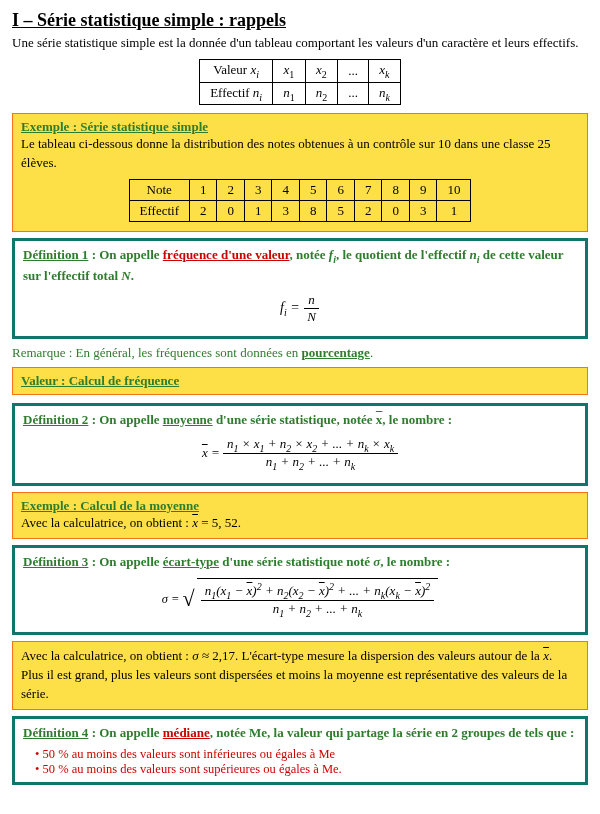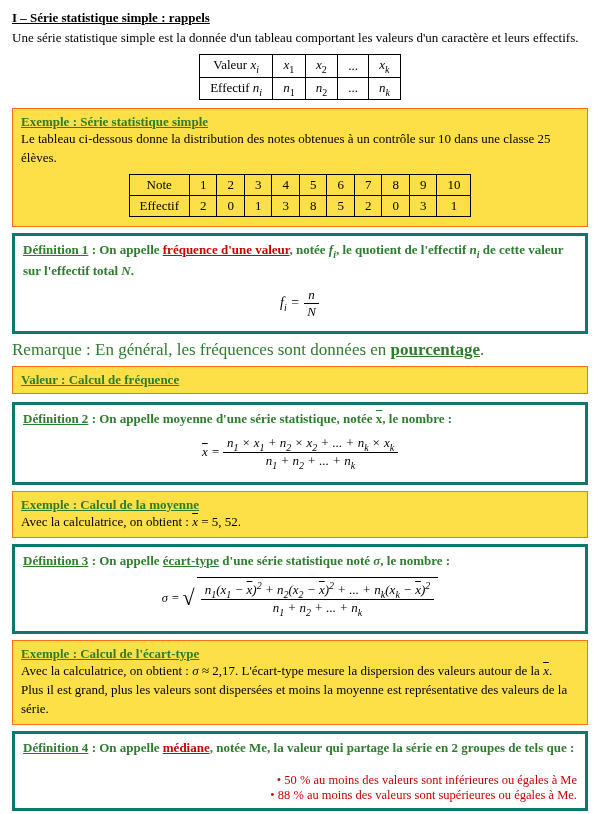--- a/index.html
+++ b/index.html
@@ -8,21 +8,21 @@
       font-size: 13px;
       background: #fff;
       color: #000;
       width: 600px;
       padding: 10px 12px;
     }
     .page-title {
       font-weight: bold;
       text-decoration: underline;
       margin-bottom: 4px;
-      font-size: 13px;
+      font-size: 18px;
     }
     .intro-text {
       margin-bottom: 8px;
       font-size: 13px;
     }
     table {
       border-collapse: collapse;
       margin: 4px auto;
       font-size: 13px;
     }
@@ -56,21 +56,21 @@
       font-weight: bold;
     }
     .example-title {
       color: #2e7d2e;
       text-decoration: underline;
       font-weight: bold;
     }
     .remark {
       color: #2e7d2e;
       margin: 4px 0 6px 0;
-      font-size: 17px;
+      font-size: 13px;
     }
     .formula {
       text-align: center;
       margin: 6px 0;
       font-style: italic;
       font-size: 14px;
     }
     .fraction {
       display: inline-flex;
       flex-direction: column;
@@ -100,22 +100,21 @@
       line-height: 1;
       margin-right: 2px;
     }
     .sqrt-content {
       border-top: 1px solid #000;
       padding: 2px 4px;
     }
     .bullet-list {
       list-style: none;
       padding-left: 12px;
-      margin-top: 16px;
-      text-align: right;
+      margin-top: 5px;
     }
     .bullet-list li::before {
       content: "• ";
     }
     .bullet-list li {
       color: #cc0000;
       font-size: 12.5px;
     }
     .section-gap {
       margin-bottom: 8px;
@@ -210,21 +209,21 @@
 <div class="remark">
   <span>Remarque : En général, les fréquences sont données en <span style="text-decoration:underline; font-weight:bold;">pourcentage</span>.</span>
 </div>
 
 <div class="section-box example section-gap">
   <div class="example-title">Valeur : Calcul de fréquence</div>
 </div>
 
 <div class="section-box definition">
   <div class="def-body">
-    <span class="def-title"><span class="underline">Définition 2</span> : On appelle <span style="">moyenne</span> d'une série statistique, notée <span class="overline">x</span>, le nombre :</span>
+    <span class="def-title"><span class="underline">Définition 2</span> : On appelle <span style="text-decoration:underline;">moyenne</span> d'une série statistique, notée <span class="overline">x</span>, le nombre :</span>
   </div>
   <div class="formula" style="font-size:13px;">
     <span class="overline" style="font-style:italic;">x</span> =
     <span class="fraction">
       <span class="num"><i>n</i><sub>1</sub> × <i>x</i><sub>1</sub> + <i>n</i><sub>2</sub> × <i>x</i><sub>2</sub> + ... + <i>n<sub>k</sub></i> × <i>x<sub>k</sub></i></span>
       <span class="den"><i>n</i><sub>1</sub> + <i>n</i><sub>2</sub> + ... + <i>n<sub>k</sub></i></span>
     </span>
   </div>
 </div>
 
@@ -251,28 +250,27 @@
           <span class="den">
             <i>n</i><sub>1</sub> + <i>n</i><sub>2</sub> + ... + <i>n<sub>k</sub></i>
           </span>
         </span>
       </span>
     </span>
   </div>
 </div>
 
 <div class="section-box example">
-  <div class="example-title">Exemple : Calcul de l'écart-type</div>
   <div class="example-body">
     <div>Avec la calculatrice, on obtient : <i>σ</i> ≈ 2,17. L'écart-type mesure la dispersion des valeurs autour de la <span class="overline" style="font-style:italic;">x</span>.</div>
     <div>Plus il est grand, plus les valeurs sont dispersées et moins la moyenne est représentative des valeurs de la série.</div>
   </div>
 </div>
 
 <div class="section-box definition">
   <div class="def-body">
     <span class="def-title"><span class="underline">Définition 4</span> : On appelle <span class="red-text" style="text-decoration:underline;">médiane</span>, notée Me, la valeur qui partage la série en 2 groupes de tels que :</span>
   </div>
   <ul class="bullet-list">
     <li>50 % au moins des valeurs sont inférieures ou égales à Me</li>
-    <li>88 % au moins des valeurs sont supérieures ou égales à Me.</li>
+    <li>50 % au moins des valeurs sont supérieures ou égales à Me.</li>
   </ul>
 </div>
 
 </body></html>

